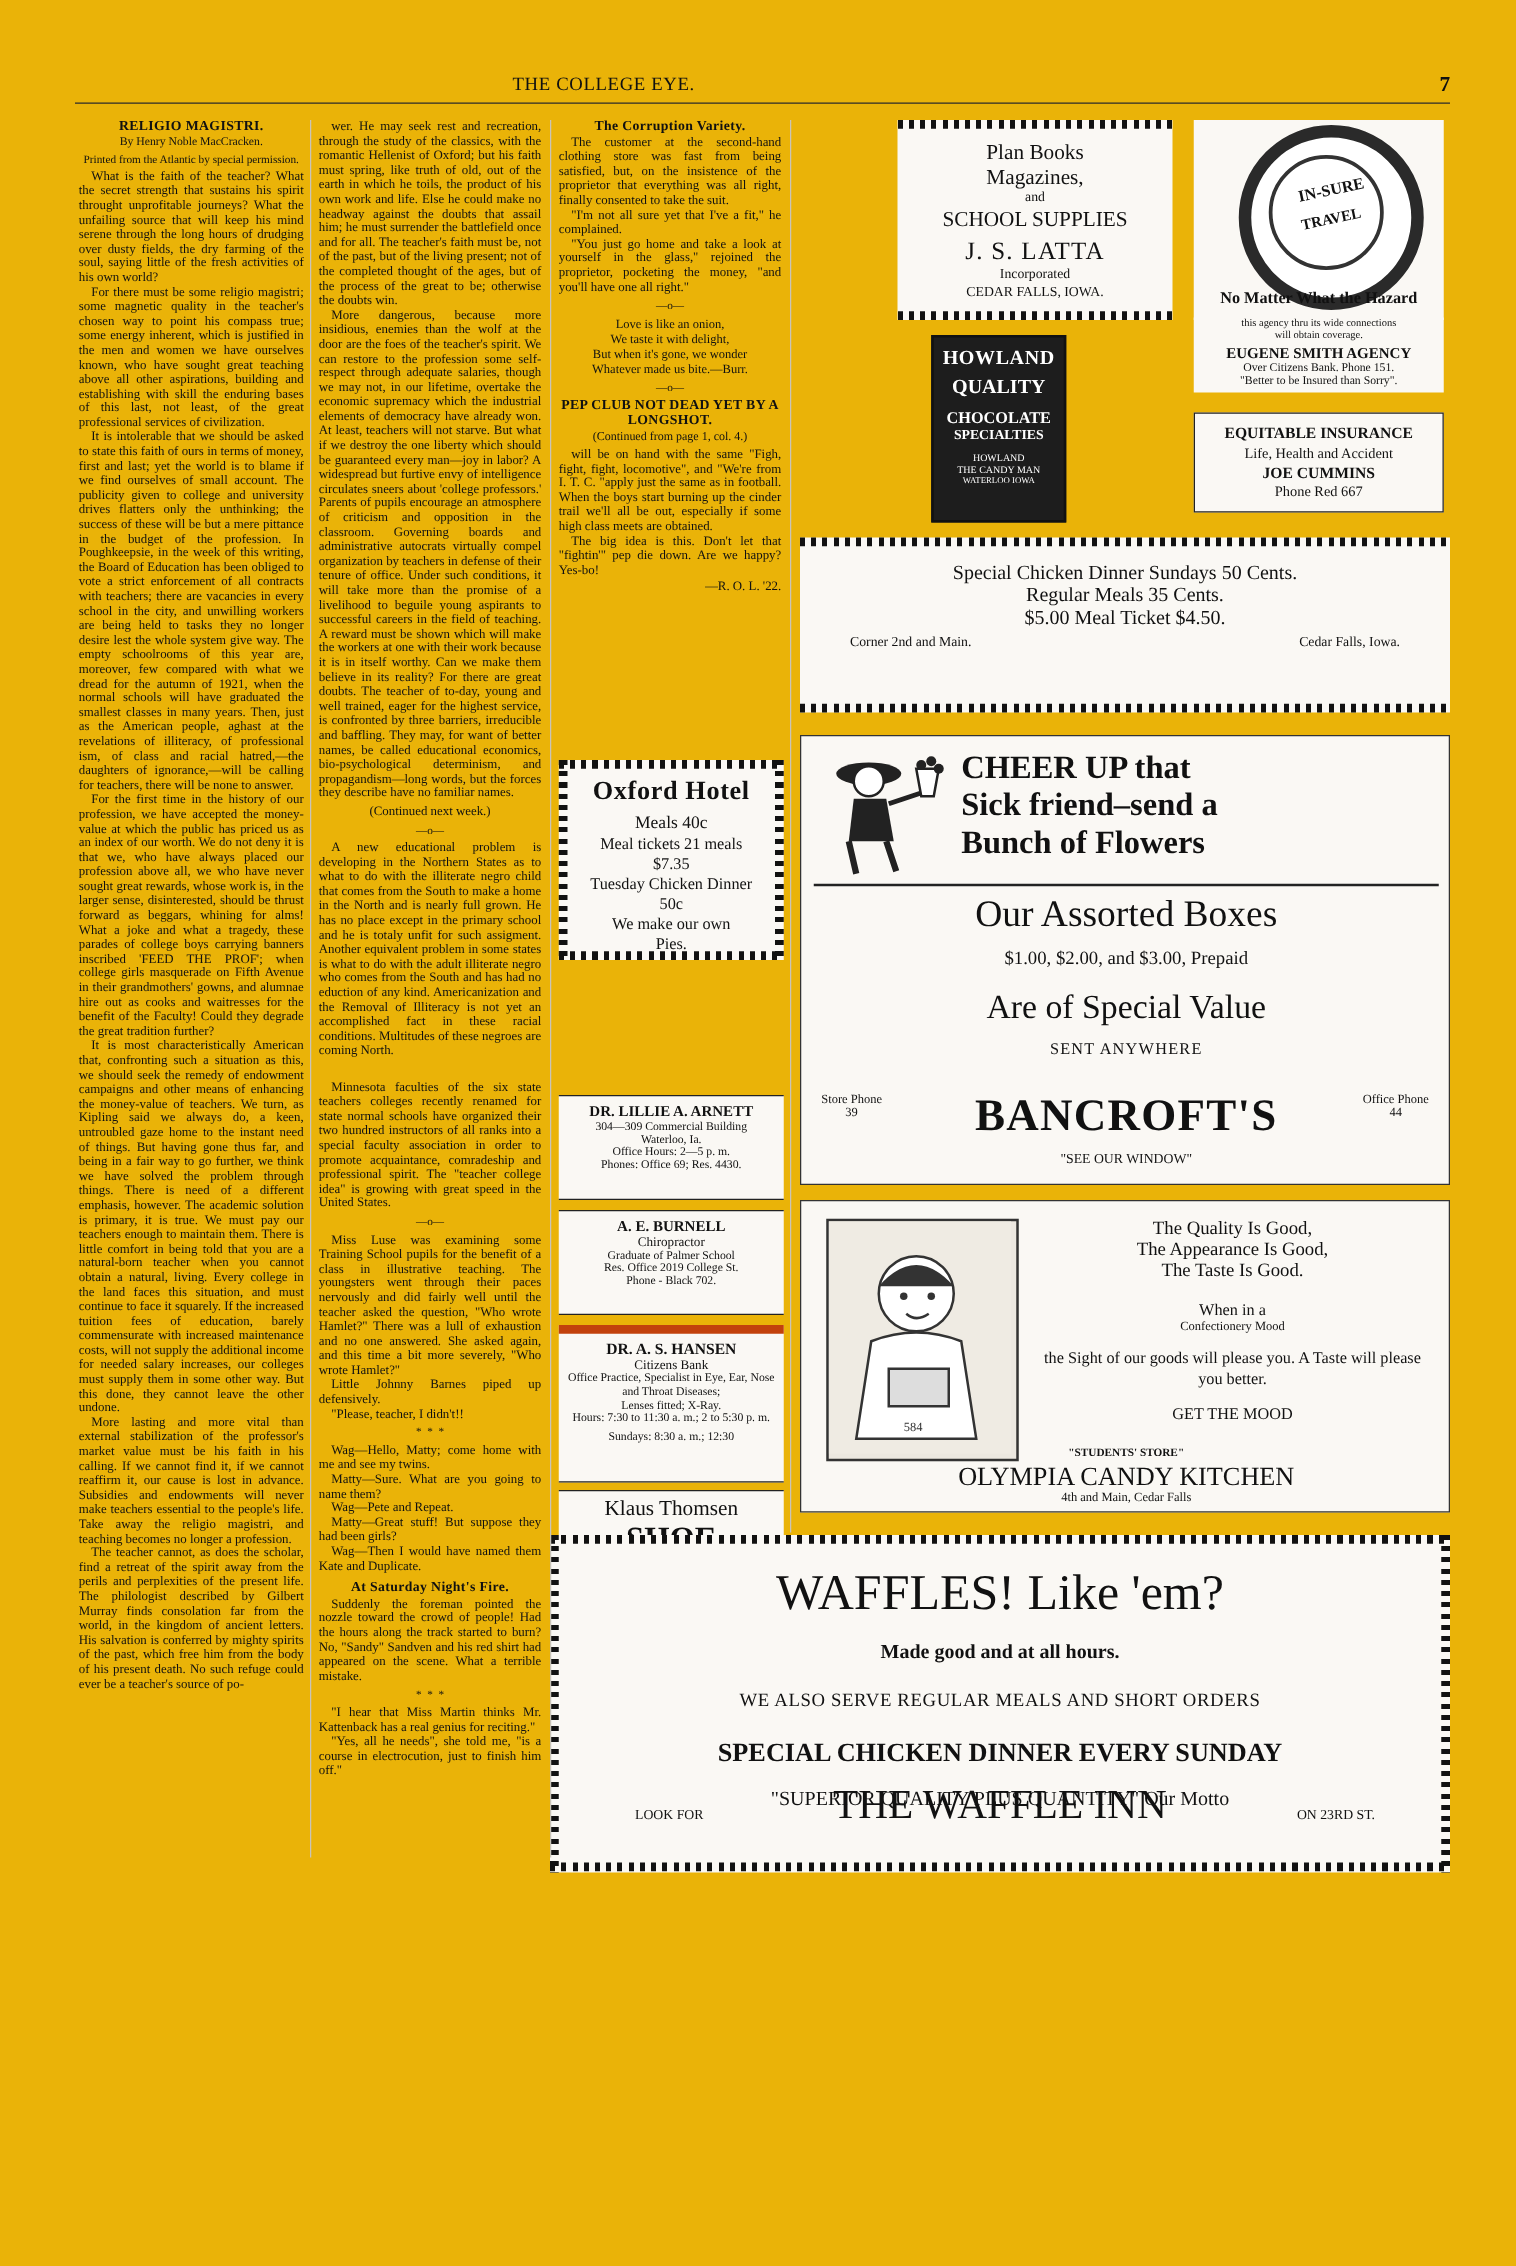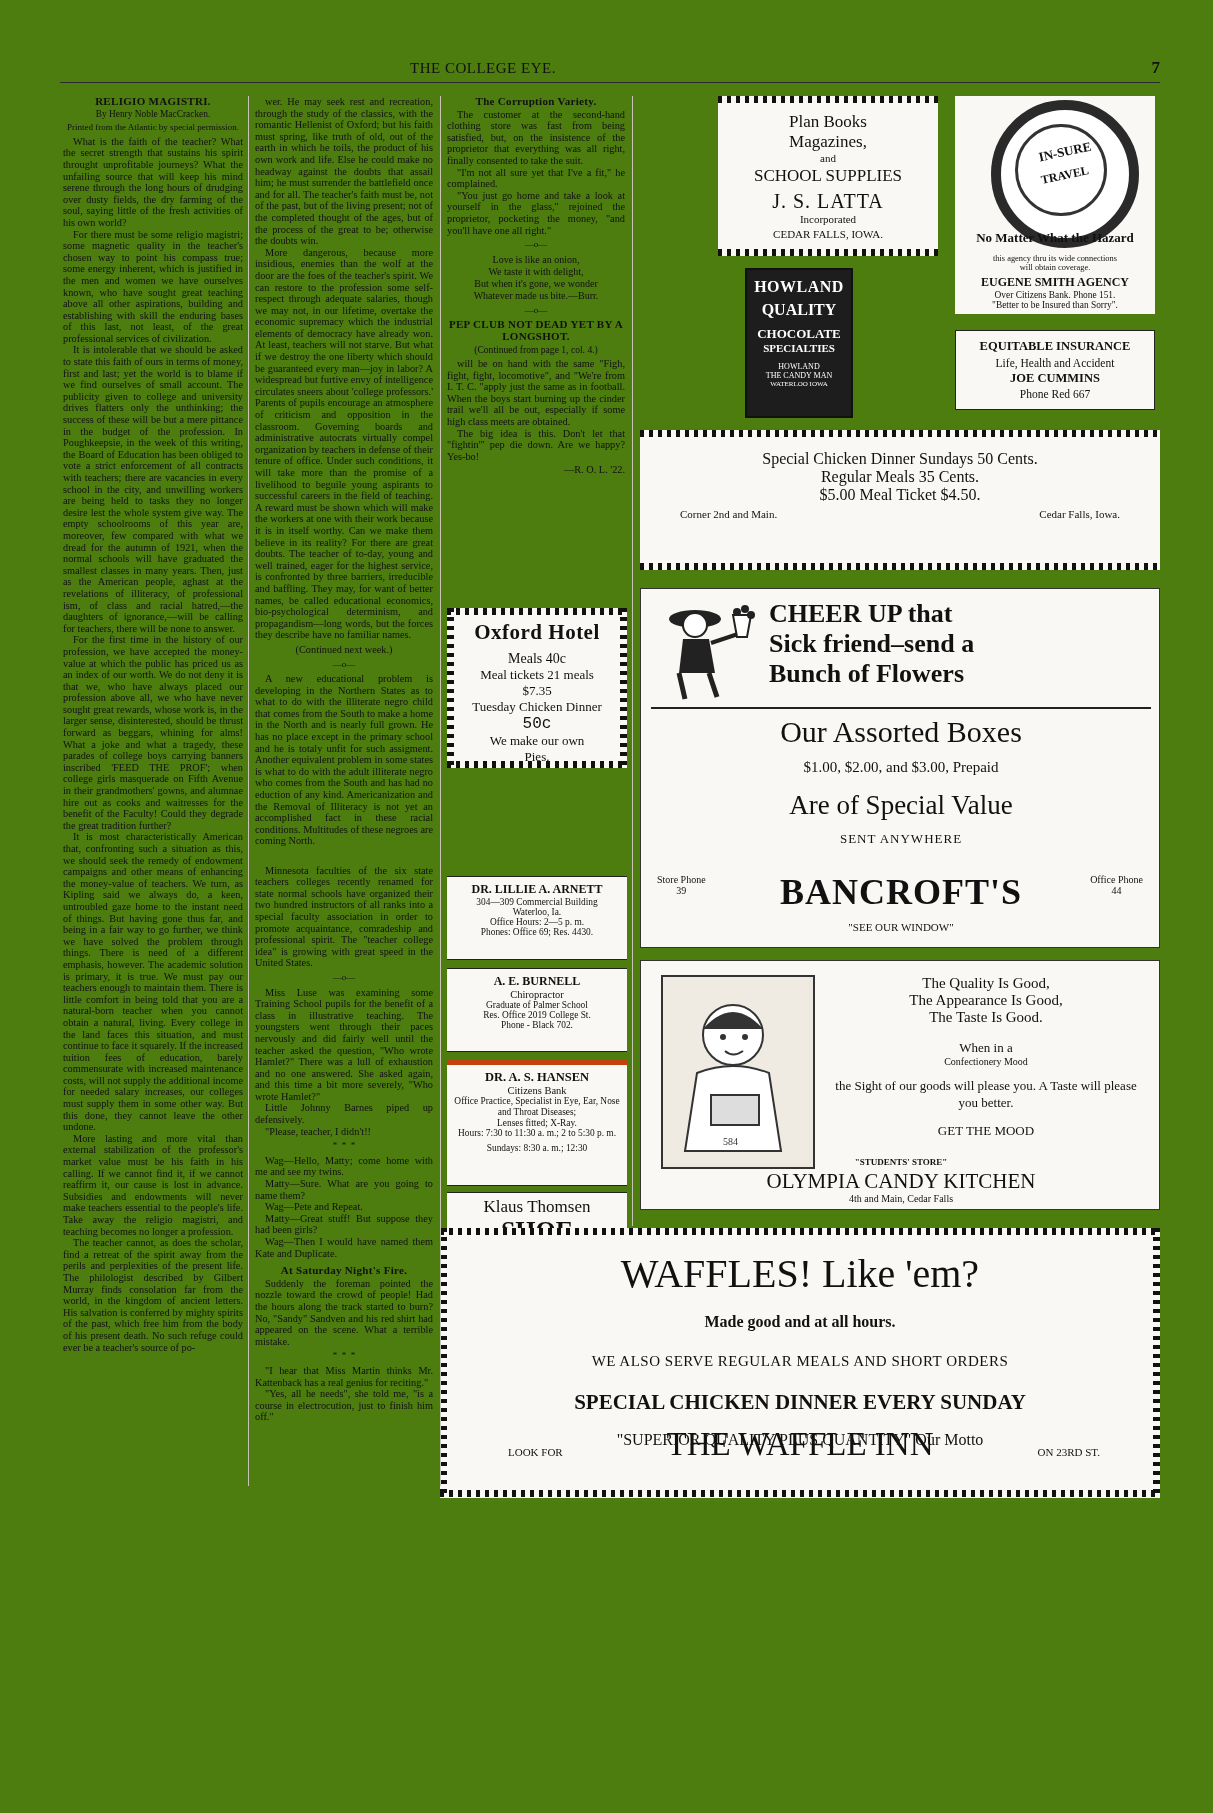--- a/index.html
+++ b/index.html
@@ -1,18 +1,18 @@
 <!DOCTYPE html>
 <html><head>
 <meta charset="utf-8">
 <style>
   html,body{margin:0;padding:0;background:#ffffff;}
   body{width:1213px;height:1813px;position:relative;font-family:"Liberation Serif",serif;color:#111;
        background:#f3f1ec;}
-  .page{position:absolute;left:0;top:0;width:1213px;height:1813px;background:#4d7c0f;}
+  .page{position:absolute;left:0;top:0;width:1213px;height:1813px;background:#eab308;}
   .masthead{position:absolute;left:60px;top:60px;width:1100px;height:28px;}
   .masthead .title{position:absolute;left:350px;top:0;font-size:15px;letter-spacing:.5px;}
   .masthead .pageno{position:absolute;right:0;top:-2px;font-size:17px;font-weight:bold;}
   .rule{position:absolute;left:60px;top:82px;width:1100px;height:1px;background:#2b2b2b;}
   .col{position:absolute;font-size:10.3px;line-height:11.6px;text-align:justify;}
   .col p{margin:0 0 0 0;text-indent:10px;}
   .colhead{font-size:11px;text-align:center;font-weight:bold;letter-spacing:.3px;margin-bottom:1px;}
   .subhead{font-size:9.4px;text-align:center;margin-bottom:2px;}
   .sep{text-align:center;font-size:9px;margin:3px 0;}
   .adbox{position:absolute;box-sizing:border-box;background:#faf8f4;}
@@ -97,21 +97,21 @@
     <div class="dotline-h" style="left:0;top:0;width:180px;"></div>
     <div class="dotline-h" style="left:0;top:153px;width:180px;"></div>
     <div class="dotline-v" style="left:0;top:0;height:160px;"></div>
     <div class="dotline-v" style="left:173px;top:0;height:160px;"></div>
     <div style="position:absolute;left:8px;top:12px;width:164px;text-align:center;">
       <div class="ad-title" style="font-size:21px;letter-spacing:.5px;">Oxford Hotel</div>
       <div style="font-size:14px;margin-top:6px;">Meals 40c</div>
       <div style="font-size:13px;">Meal tickets 21 meals</div>
       <div style="font-size:13px;">$7.35</div>
       <div style="font-size:13px;">Tuesday Chicken Dinner</div>
-      <div style="font-size:16px;font-family:Liberation Mono, monospace;">50c</div>
+      <div style="font-size:13px;">50c</div>
       <div style="font-size:13px;">We make our own</div>
       <div style="font-size:13px;">Pies.</div>
     </div>
   </div>
 
 
   <div class="adbox" style="left:447px;top:876px;width:180px;height:84px;border-top:1px solid #222;border-bottom:1px solid #222;">
     <div class="center" style="padding-top:5px;">
       <div style="font-size:12px;font-weight:bold;">DR. LILLIE A. ARNETT</div>
       <div style="font-size:9.4px;">304—309 Commercial Building</div>
@@ -124,21 +124,21 @@
   <div class="adbox" style="left:447px;top:968px;width:180px;height:84px;border-top:1px solid #222;border-bottom:1px solid #222;">
     <div class="center" style="padding-top:5px;">
       <div style="font-size:12px;font-weight:bold;">A. E. BURNELL</div>
       <div style="font-size:10.5px;">Chiropractor</div>
       <div style="font-size:9.4px;">Graduate of Palmer School</div>
       <div style="font-size:9.4px;">Res. Office 2019 College St.</div>
       <div style="font-size:9.4px;">Phone - Black 702.</div>
     </div>
   </div>
 
-  <div class="adbox" style="left:447px;top:1060px;width:180px;height:126px;border-top:5px solid #c2410c;border-bottom:1px solid #222;">
+  <div class="adbox" style="left:447px;top:1060px;width:180px;height:126px;border-top:7px solid #c2410c;border-bottom:1px solid #222;">
     <div class="center" style="padding-top:5px;">
       <div style="font-size:12.5px;font-weight:bold;">DR. A. S. HANSEN</div>
       <div style="font-size:10.5px;">Citizens Bank</div>
       <div style="font-size:9.4px;line-height:11px;padding:0 4px;">Office Practice, Specialist in Eye, Ear, Nose and Throat Diseases;</div>
       <div style="font-size:9.4px;">Lenses fitted; X-Ray.</div>
       <div style="font-size:9.4px;line-height:11px;">Hours: 7:30 to 11:30 a. m.; 2 to 5:30 p. m.</div>
       <div style="font-size:9.4px;margin-top:4px;">Sundays: 8:30 a. m.; 12:30</div>
     </div>
   </div>
 

